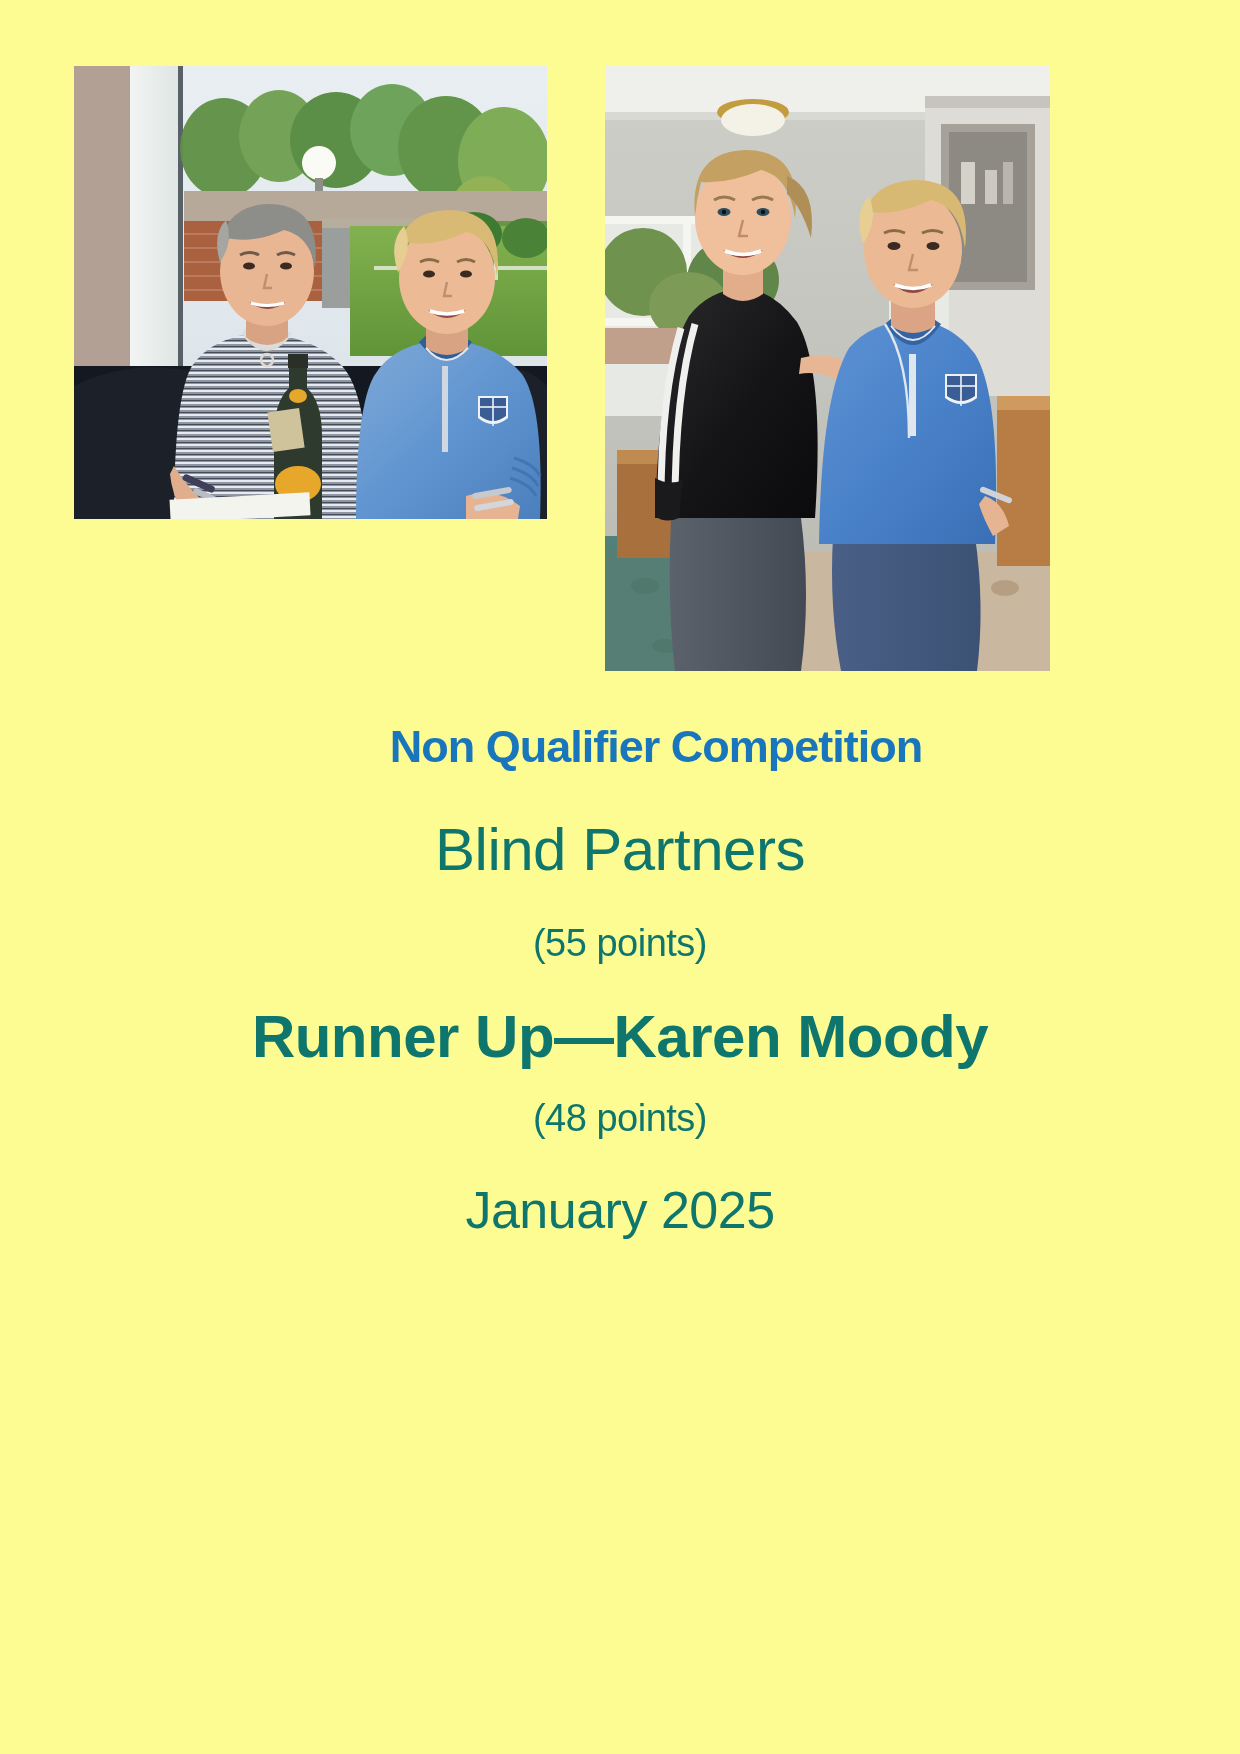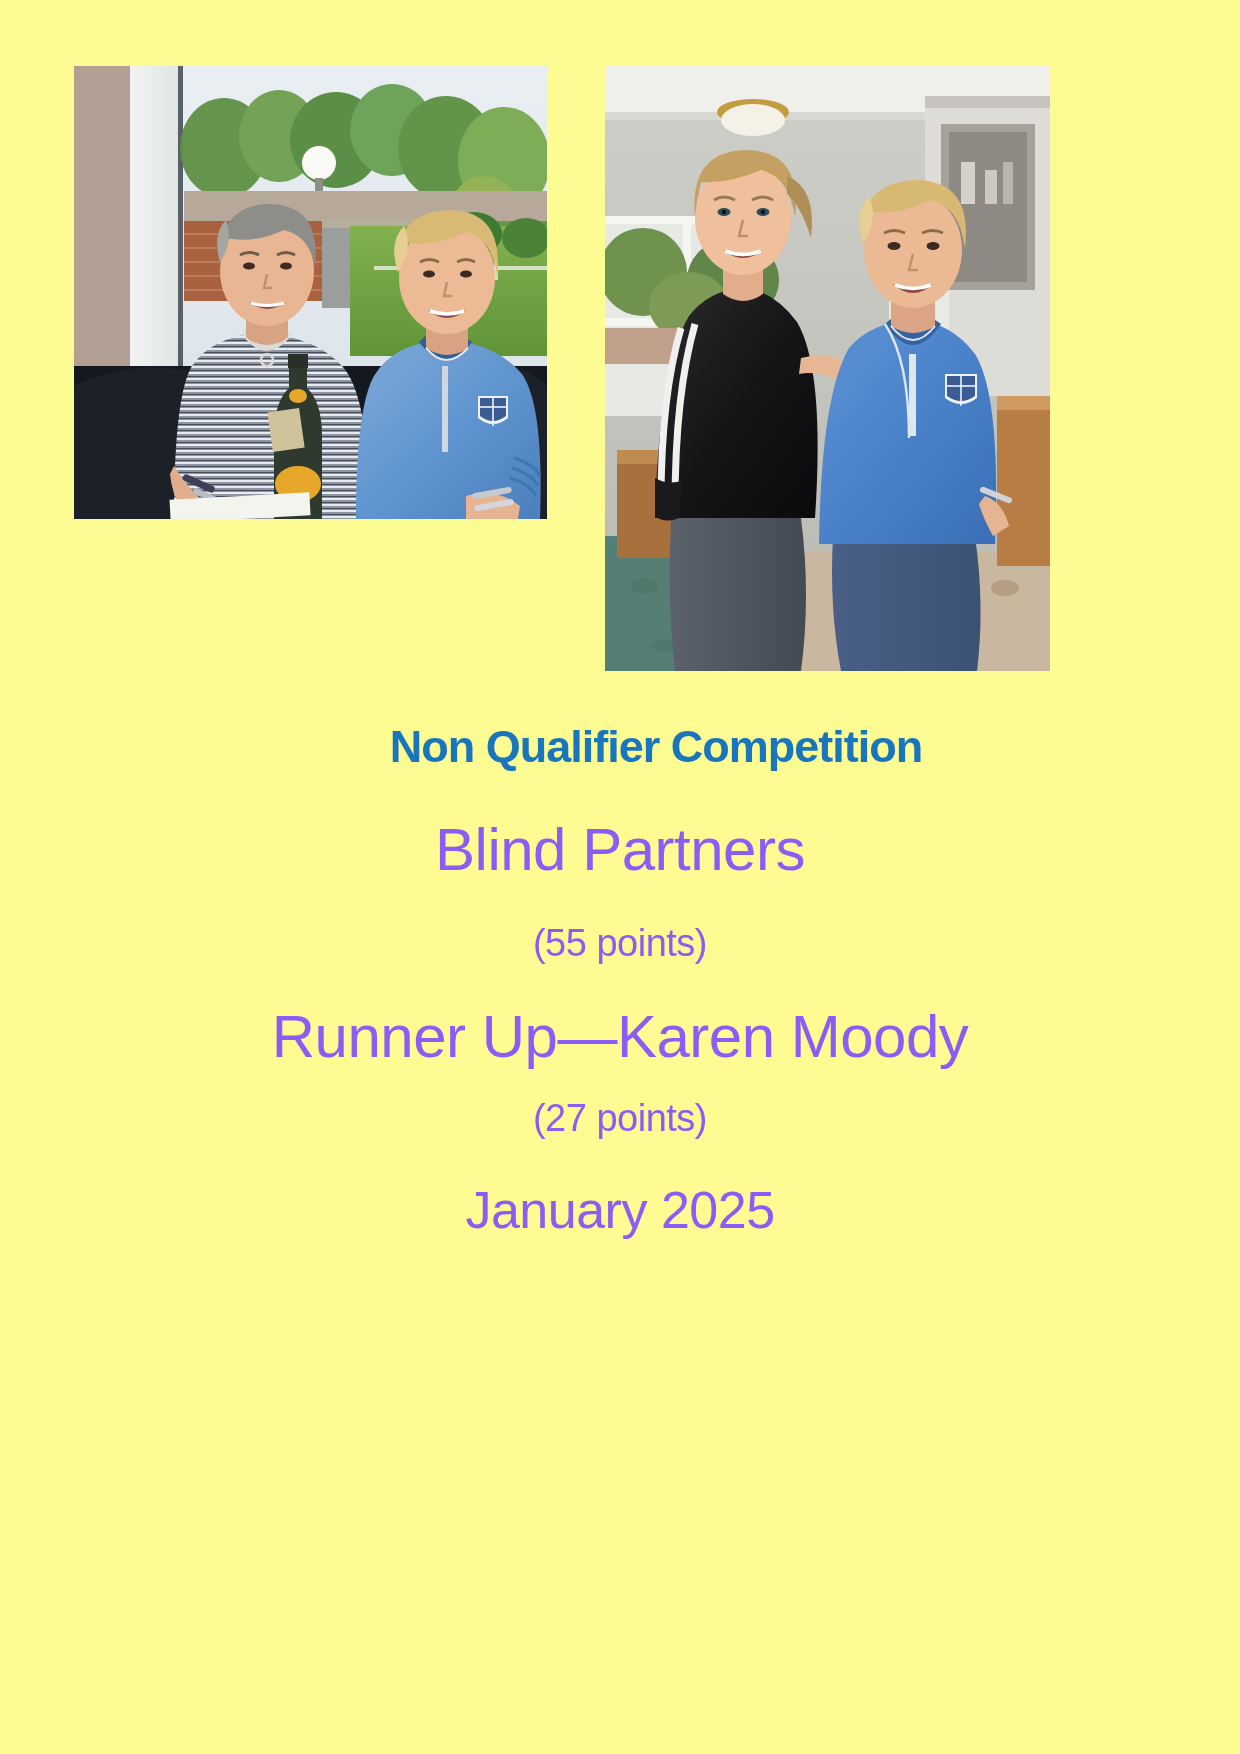--- a/index.html
+++ b/index.html
@@ -46,21 +46,21 @@
   .text-block {
     position: absolute;
     left: 0;
     top: 718px;
     width: 1240px;
     text-align: center;
   }
   .line {
     display: block;
     width: 100%;
-    color: #8b5cf6;
+    color: #0f766e;
     font-family: "Liberation Sans", sans-serif;
     letter-spacing: -0.5px;
   }
   #title-line {
     color: #1a76bc;
     font-weight: bold;
     font-size: 45px;
     line-height: 1.28;
     margin-bottom: 36px;
     letter-spacing: -1px;
@@ -78,20 +78,21 @@
   }
   #winner-points-line {
     font-size: 38px;
     line-height: 1.3;
     margin-bottom: 30px;
   }
   #runnerup-line {
     font-size: 60px;
     line-height: 1.26;
     margin-bottom: 20px;
+    font-weight: bold;
   }
   #runnerup-points-line {
     font-size: 38px;
     line-height: 1.3;
     margin-bottom: 34px;
   }
   #date-line {
     font-size: 52px;
     line-height: 1.26;
   }
@@ -408,18 +409,18 @@
   <div class="text-block">
     <span class="line" id="title-line">Non Qualifier Competition</span>
 
     <span class="line" id="subtitle-line">Blind Partners</span>
 
 
     <span class="line" id="winner-points-line">(55 points)</span>
 
     <span class="line" id="runnerup-line">Runner Up—Karen Moody</span>
 
-    <span class="line" id="runnerup-points-line">(27 points)</span>
+    <span class="line" id="runnerup-points-line">(48 points)</span>
 
     <span class="line" id="date-line">January 2025</span>
   </div>
 
 </div>
 
 </body></html>

